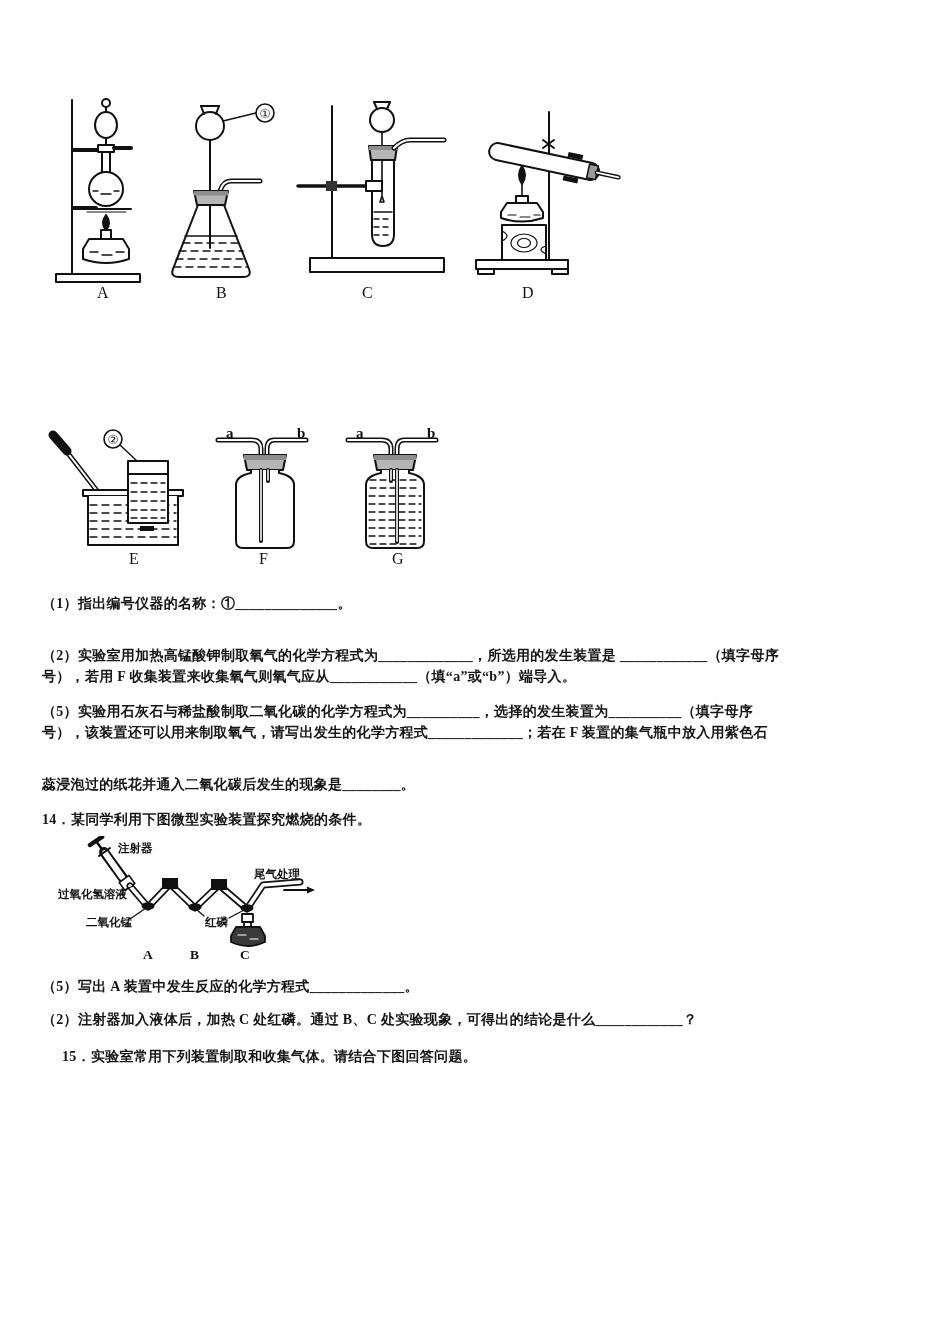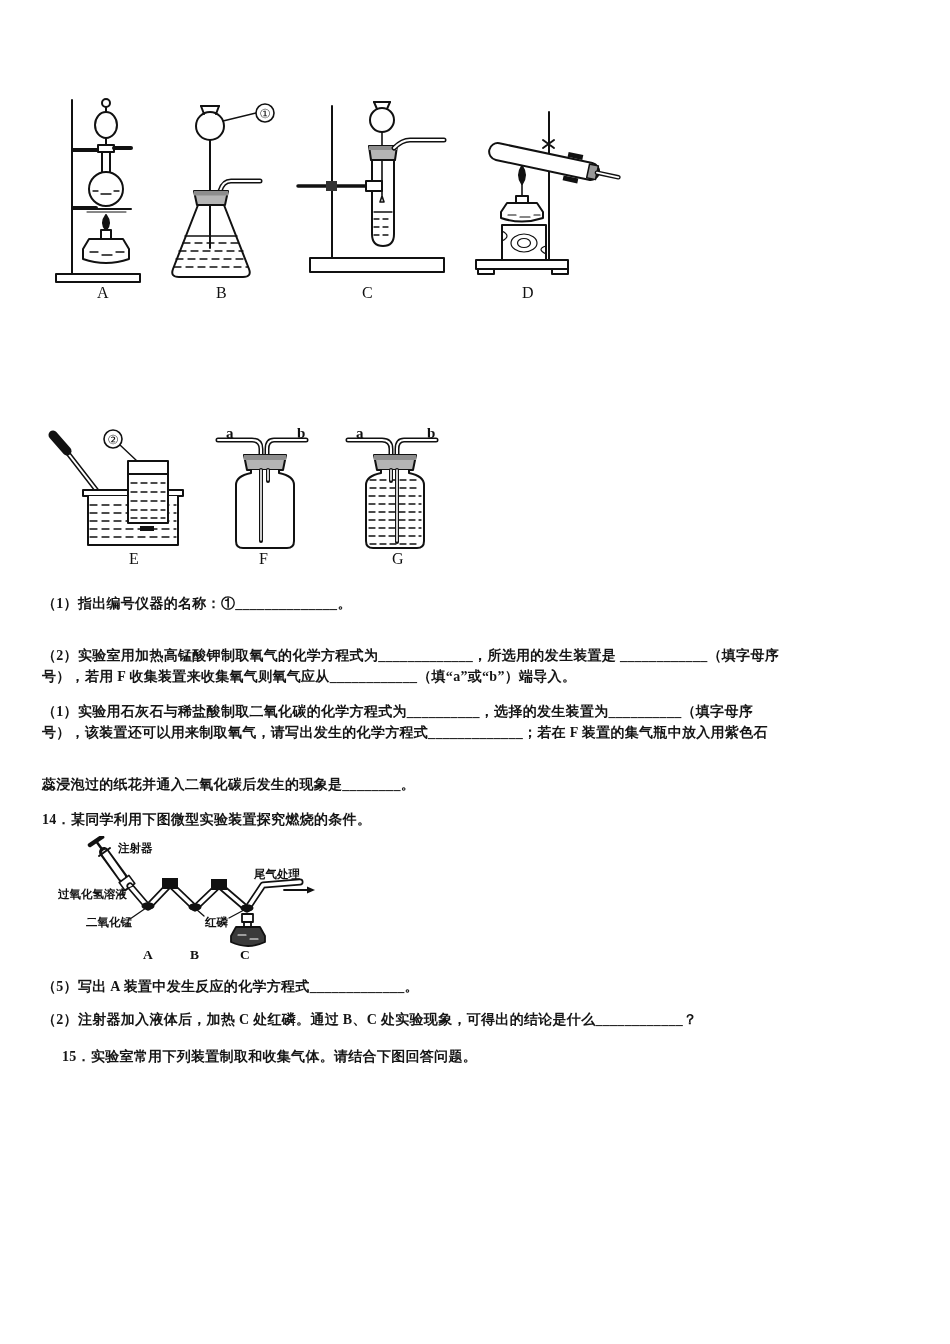--- a/index.html
+++ b/index.html
@@ -229,21 +229,21 @@
       </g>
       <text x="316" y="25" class="port-label">a</text>
       <text x="387" y="25" class="port-label">b</text>
       <text x="352" y="151" class="apparatus-label">G</text>
     </svg>
   </div>
 
   <div class="tline" style="top:595px;">（1）指出编号仪器的名称：①______________。</div>
   <div class="tline" style="top:631px;margin-top:16px;">（2）实验室用加热高锰酸钾制取氧气的化学方程式为_____________，所选用的发生装置是 ____________（填字母序</div>
   <div class="tline" style="top:668px;">号），若用 F 收集装置来收集氧气则氧气应从____________（填“a”或“b”）端导入。</div>
-  <div class="tline" style="top:703px;">（1）实验用石灰石与稀盐酸制取二氧化碳的化学方程式为__________，选择的发生装置为__________（填字母序</div>
+  <div class="tline" style="top:703px;">（5）实验用石灰石与稀盐酸制取二氧化碳的化学方程式为__________，选择的发生装置为__________（填字母序</div>
   <div class="tline" style="top:724px;">号），该装置还可以用来制取氧气，请写出发生的化学方程式_____________；若在 F 装置的集气瓶中放入用紫色石</div>
   <div class="tline" style="top:776px;">蕊浸泡过的纸花并通入二氧化碳后发生的现象是________。</div>
 
   <div class="tline" style="top:811px;">14．某同学利用下图微型实验装置探究燃烧的条件。</div>
 
   <div class="fig" style="left:56px; top:836px;">
     <svg width="285" height="130" viewBox="0 0 285 130" stroke-linecap="round" stroke-linejoin="round">
       <g stroke="#111" fill="none">
 
         <g stroke-width="2">

